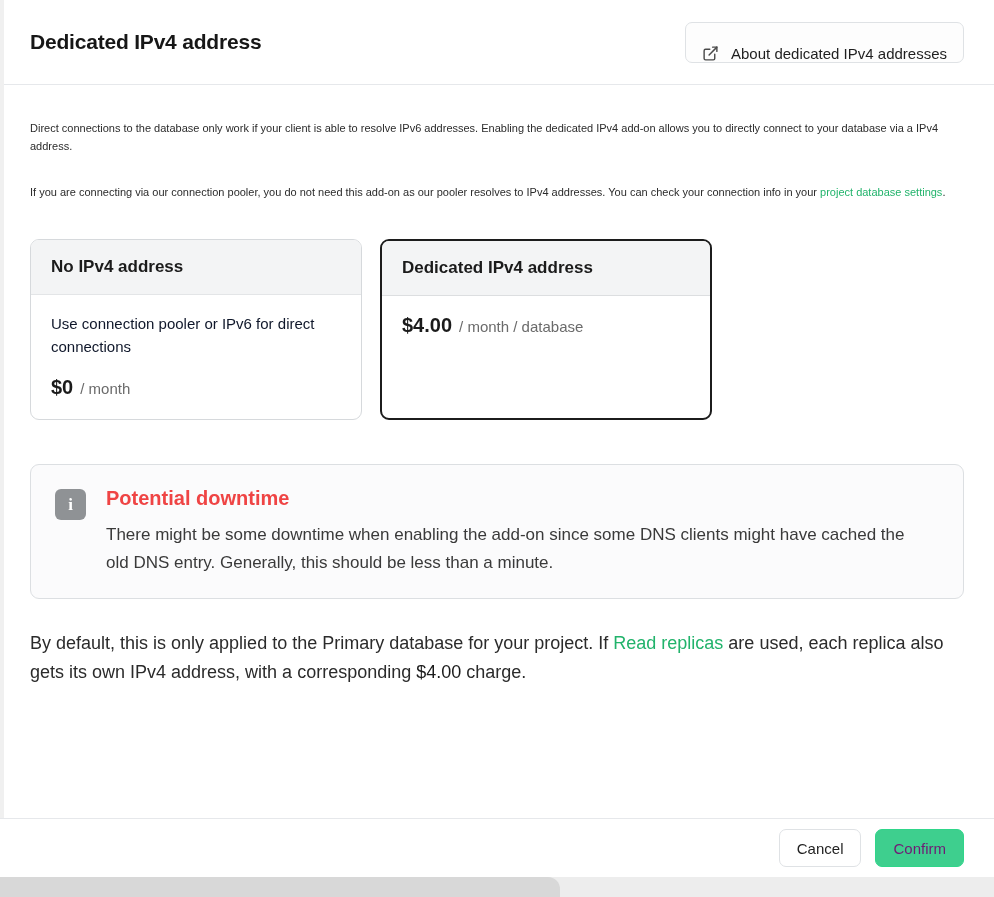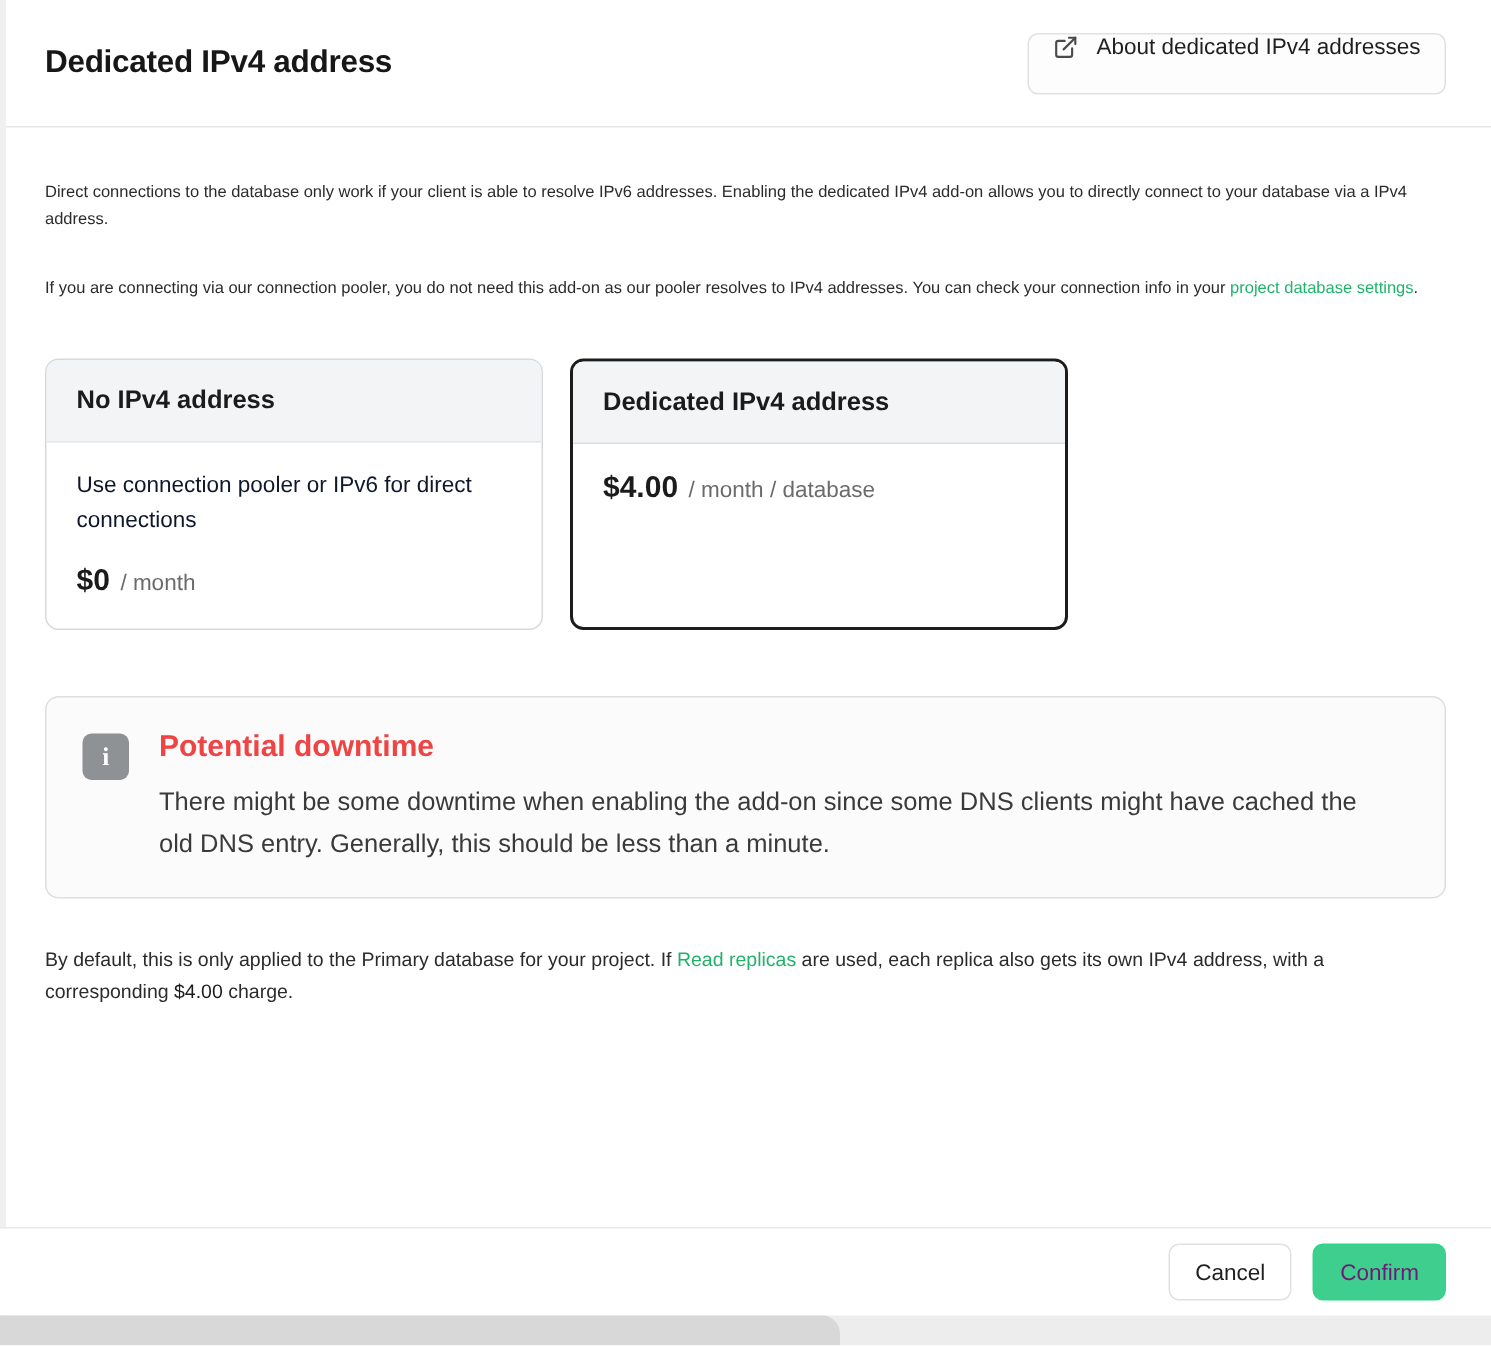--- a/index.html
+++ b/index.html
@@ -27,21 +27,21 @@
     border-bottom: 1px solid #e6e8eb;
   }
   .dialog-title {
     font-size: 21px;
     font-weight: 700;
     color: #171717;
     letter-spacing: -0.2px;
   }
   .about-button {
     display: inline-flex;
-    align-items: flex-start;
+    align-items: flex-end;
     gap: 12px;
     height: 41px;
     padding: 0 16px;
     border: 1px solid #dfe2e5;
     border-radius: 7px;
     background: #fdfdfd;
     font-size: 15px;
     color: #1f1f1f;
     cursor: pointer;
     white-space: nowrap;
@@ -149,21 +149,21 @@
   }
   .alert-text {
     font-size: 17px;
     line-height: 1.6;
     color: #3a3a3a;
     margin: 0;
     max-width: 810px;
   }
 
   .footnote {
-    font-size: 13px;
+    font-size: 18px;
     line-height: 1.62;
     color: #2b2b2b;
     margin: 0;
     max-width: 930px;
   }
   .footnote .amount { color: #1b1b1b; }
 
   
   .dialog-footer {
     position: absolute;

